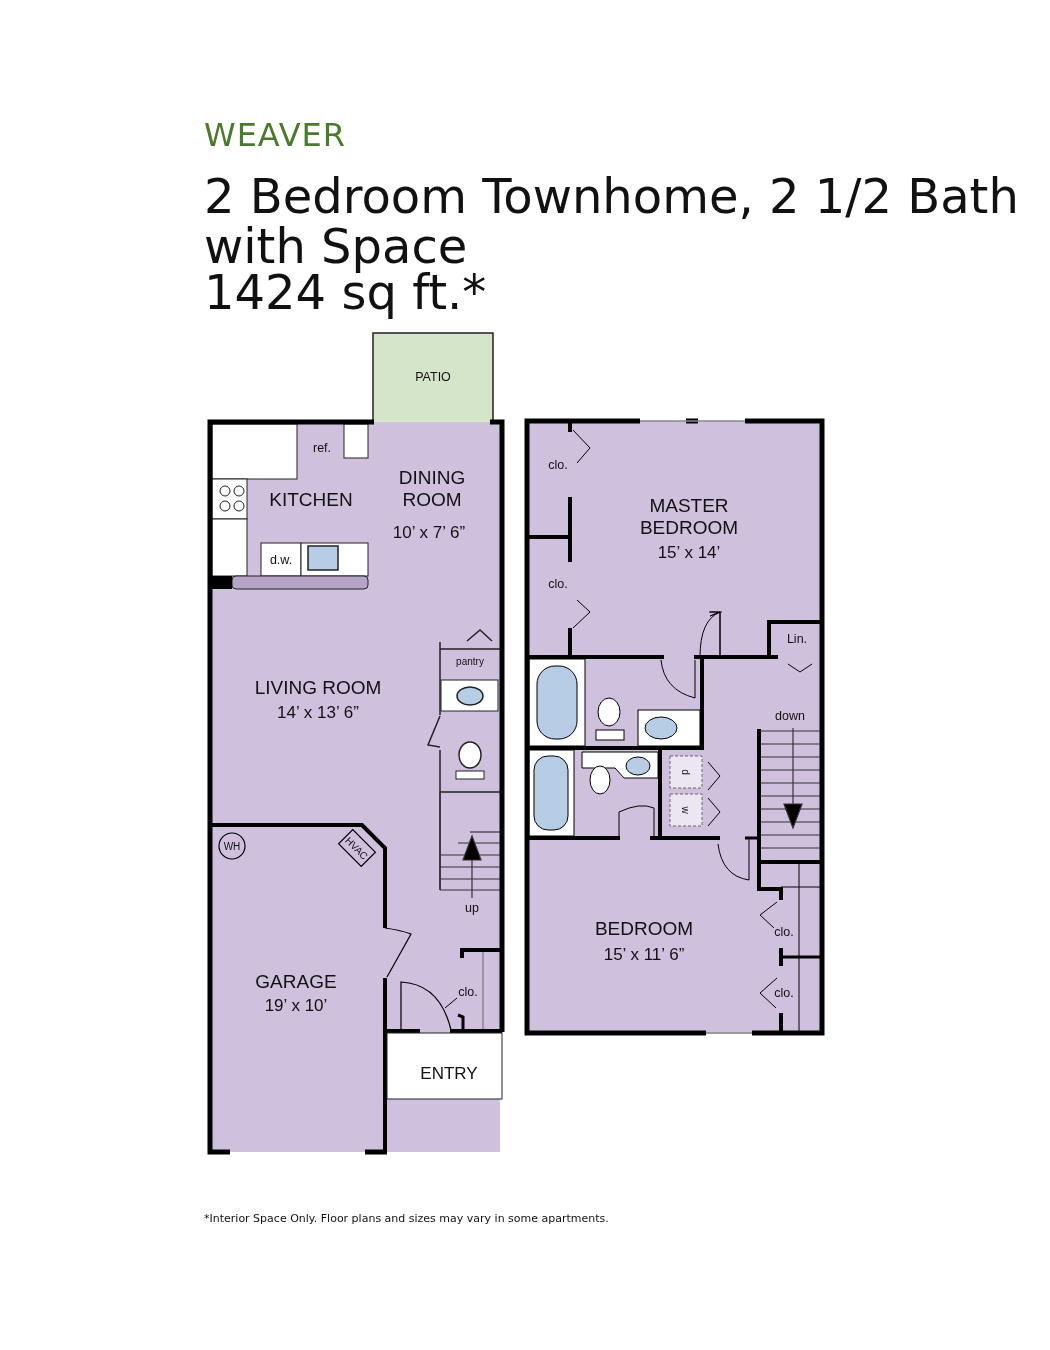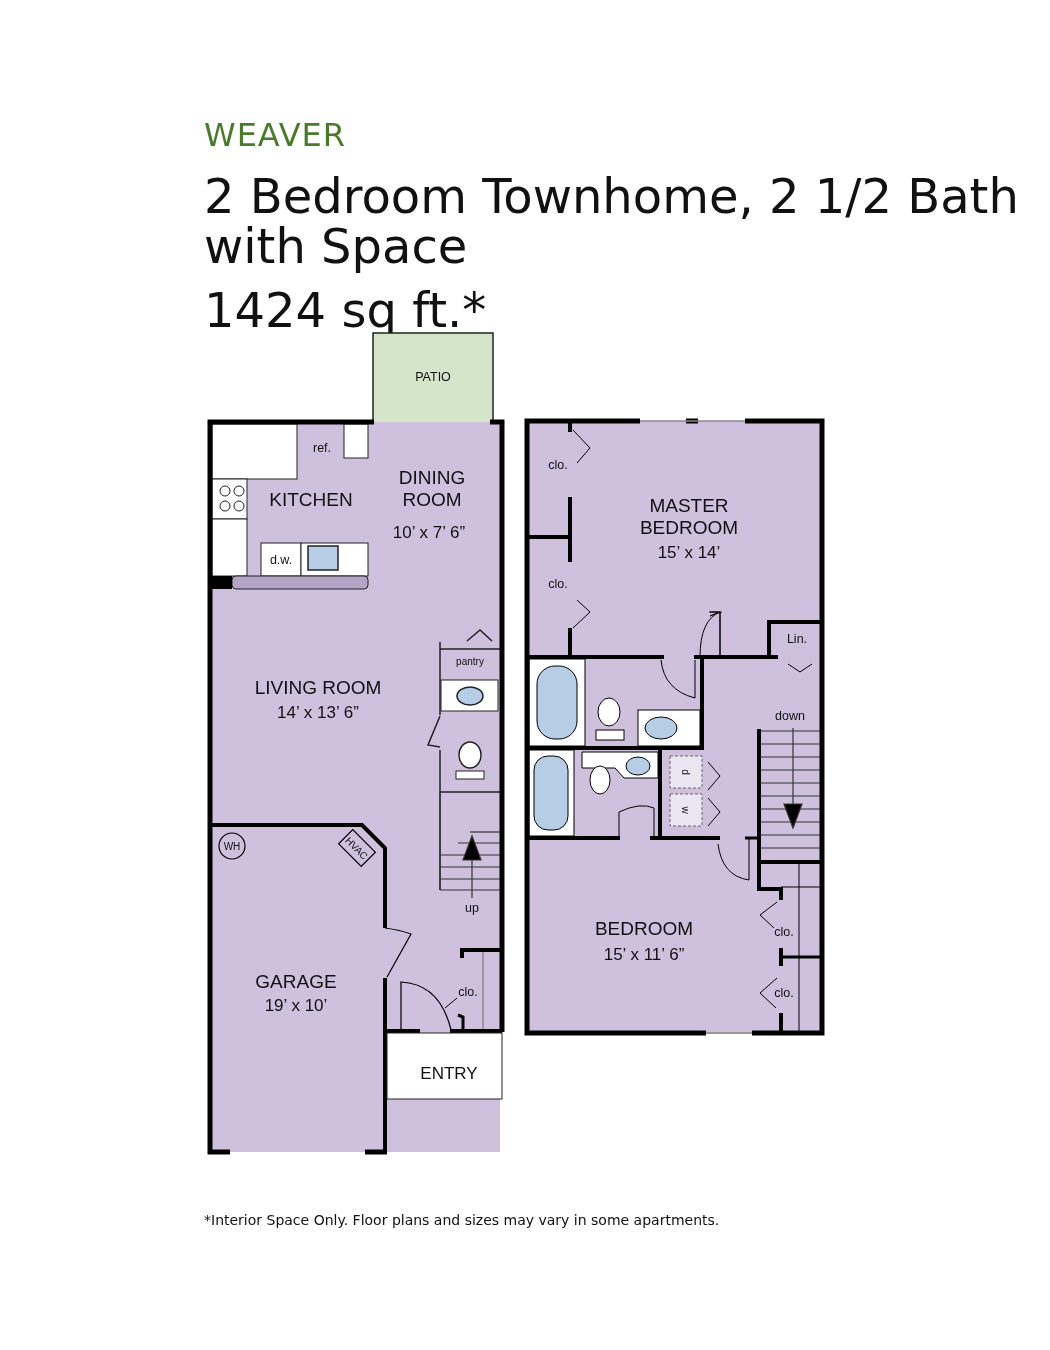--- a/index.html
+++ b/index.html
@@ -1,20 +1,20 @@
 <!DOCTYPE html>
 <html><head>
 <meta charset="utf-8">
 <style>
   html, body { margin:0; padding:0; background:#ffffff; }
   body { width:1050px; height:1350px; position:relative; overflow:hidden; font-family:"DejaVu Sans", sans-serif; }
   .title { position:absolute; left:204px; top:116px; font-size:32px; color:#4a7a2c; letter-spacing:1px; font-weight:normal; }
   .subtitle { position:absolute; left:204px; font-size:48px; color:#111; font-weight:normal; }
-  .sub1 { top:168px; } .sub2 { top:218px; } .sub3 { top:282px; }
-  .footnote { position:absolute; left:204px; top:1212px; font-size:14px; color:#111; }
+  .sub1 { top:168px; } .sub2 { top:218px; } .sub3 { top:264px; }
+  .footnote { position:absolute; left:204px; top:1212px; font-size:11px; color:#111; }
   svg.plan { position:absolute; left:0; top:0; }
   svg text { font-family:"Liberation Sans", sans-serif; fill:#111; }
   .lbl { font-size:19px; }
   .dim { font-size:17px; }
   .small { font-size:12.5px; }
   .tiny { font-size:10px; }
 </style>
 </head>
 <body>
 

